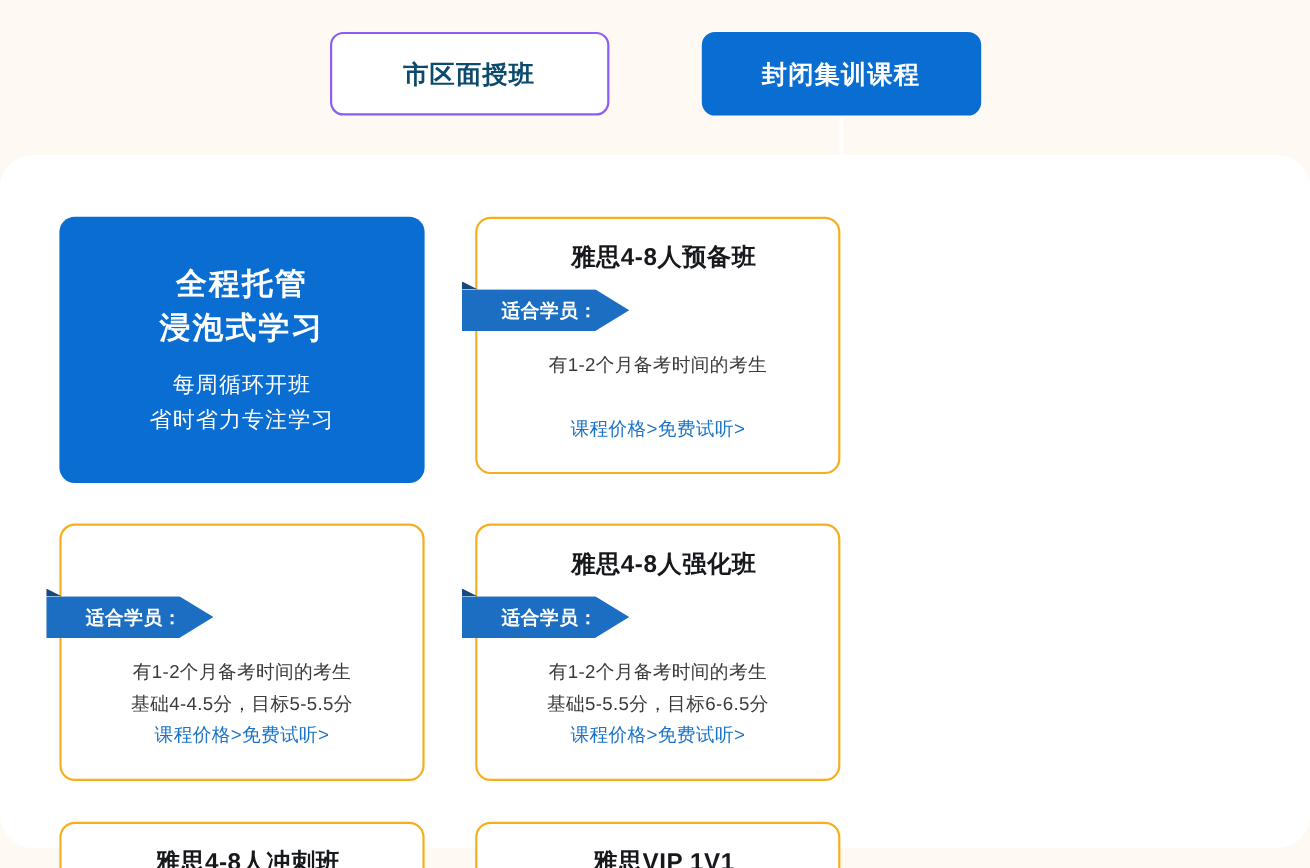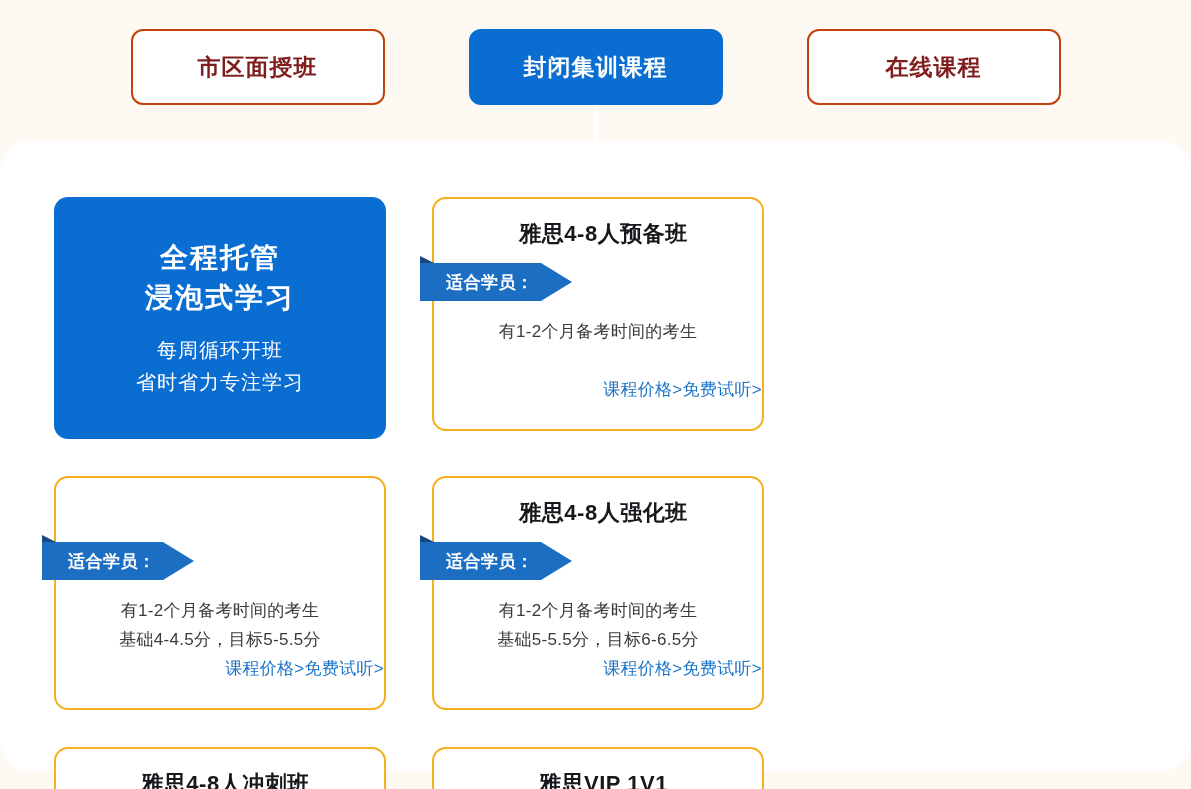--- a/index.html
+++ b/index.html
@@ -37,22 +37,22 @@
     align-items: center;
     justify-content: center;
     font-size: 23px;
     font-weight: bold;
     letter-spacing: 1px;
     cursor: pointer;
   }
 
   .tab.inactive {
     background: #FFFFFF;
-    border: 2px solid #c2410c;
-    color: #7f1d1d;
+    border: 2px solid #8b5cf6;
+    color: #0c4a6e;
   }
 
   .tab.active {
     background: #0A6DD1;
     border: 2px solid #0A6DD1;
     color: #FFFFFF;
     position: relative;
   }
 
   
@@ -159,21 +159,21 @@
     clip-path: polygon(0 0, 121px 0, 152px 50%, 121px 100%, 0 100%);
     display: flex;
     align-items: center;
   }
 
   .ribbon-label {
     color: #FFFFFF;
     font-size: 17px;
     font-weight: bold;
     letter-spacing: 0.5px;
-    padding-left: 26px;
+    padding-left: 36px;
   }
 
   
   .ribbon-fold {
     position: absolute;
     left: 0;
     top: -7px;
     width: 14px;
     height: 7px;
     background: #17497F;
@@ -194,21 +194,21 @@
     color: #3A3A3A;
     letter-spacing: 0.3px;
   }
 
   .card-links {
     position: absolute;
     bottom: 28px;
     left: 0;
     width: 100%;
     display: flex;
-    justify-content: flex-end;
+    justify-content: center;
   }
 
   .card-link {
     font-size: 17px;
     color: #1A73C8;
     letter-spacing: 0.3px;
     cursor: pointer;
     text-decoration: none;
   }
 </style>
@@ -216,23 +216,20 @@
 <body>
 
 <div class="tab-bar">
   <div class="tab inactive">
     <span>市区面授班</span>
   </div>
   <div class="tab active">
     <span>封闭集训课程</span>
     <div class="tab-stem"></div>
   </div>
-  <div class="tab inactive">
-    <span>在线课程</span>
-  </div>
 </div>
 
 <div class="panel">
   <div class="grid">
 
     <div class="hero-card">
       <div class="hero-title">
         <div>全程托管</div>
         <div>浸泡式学习</div>
       </div>

